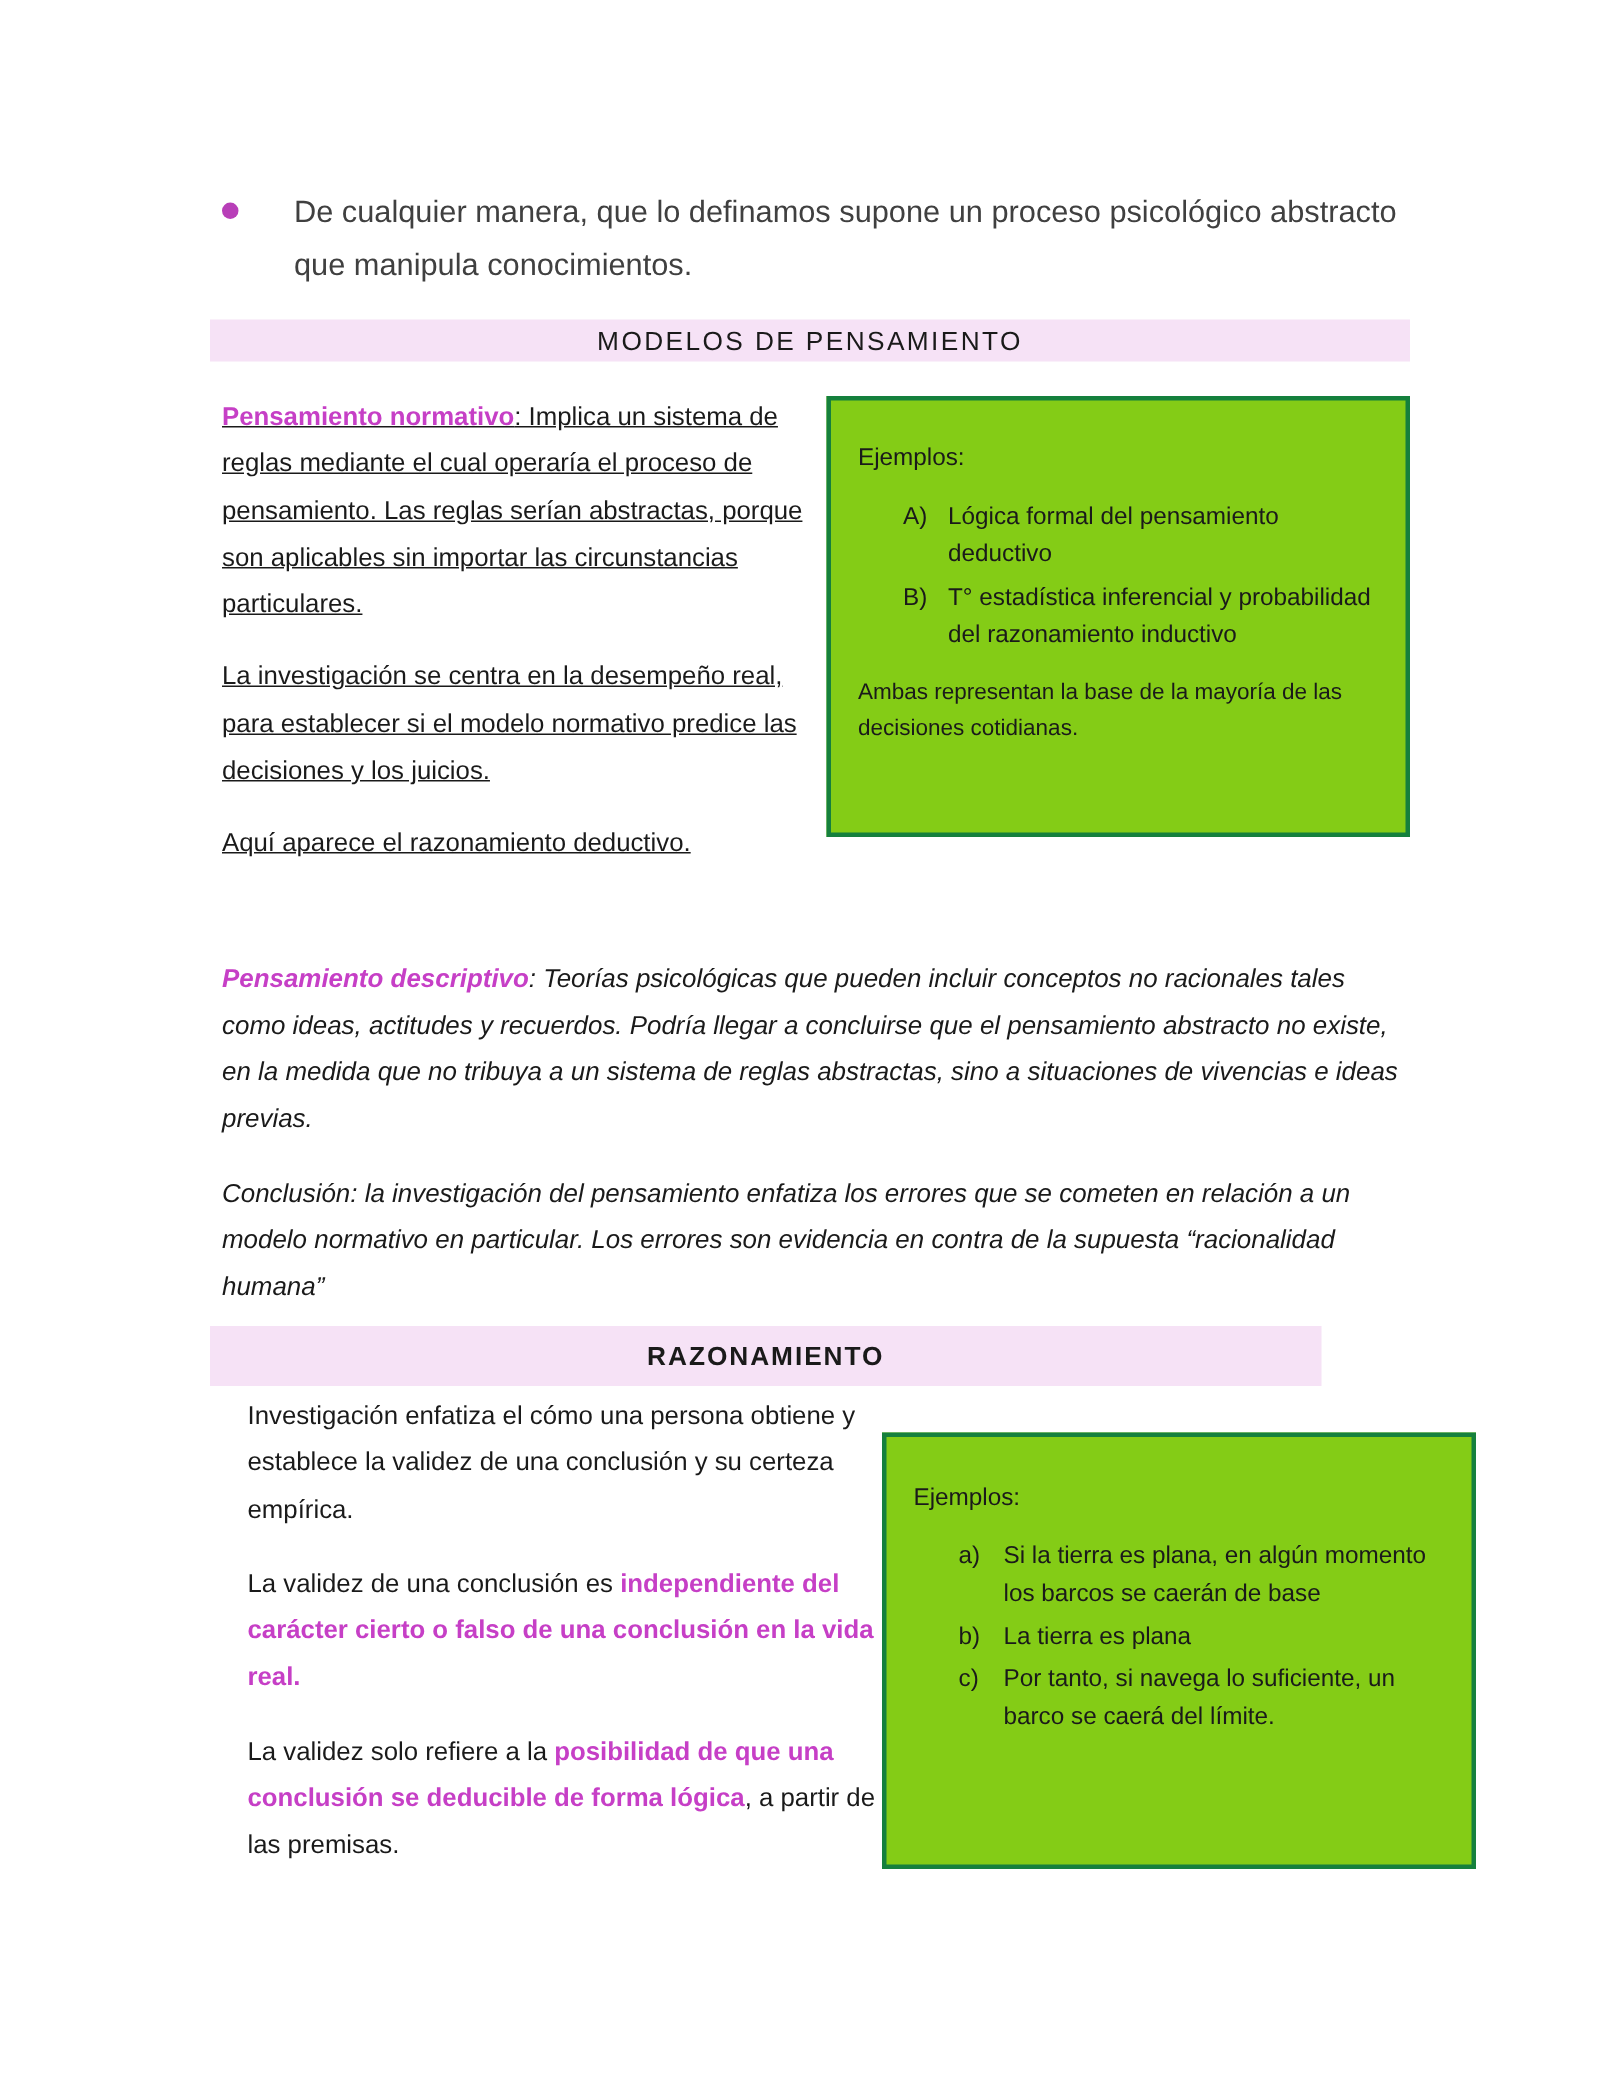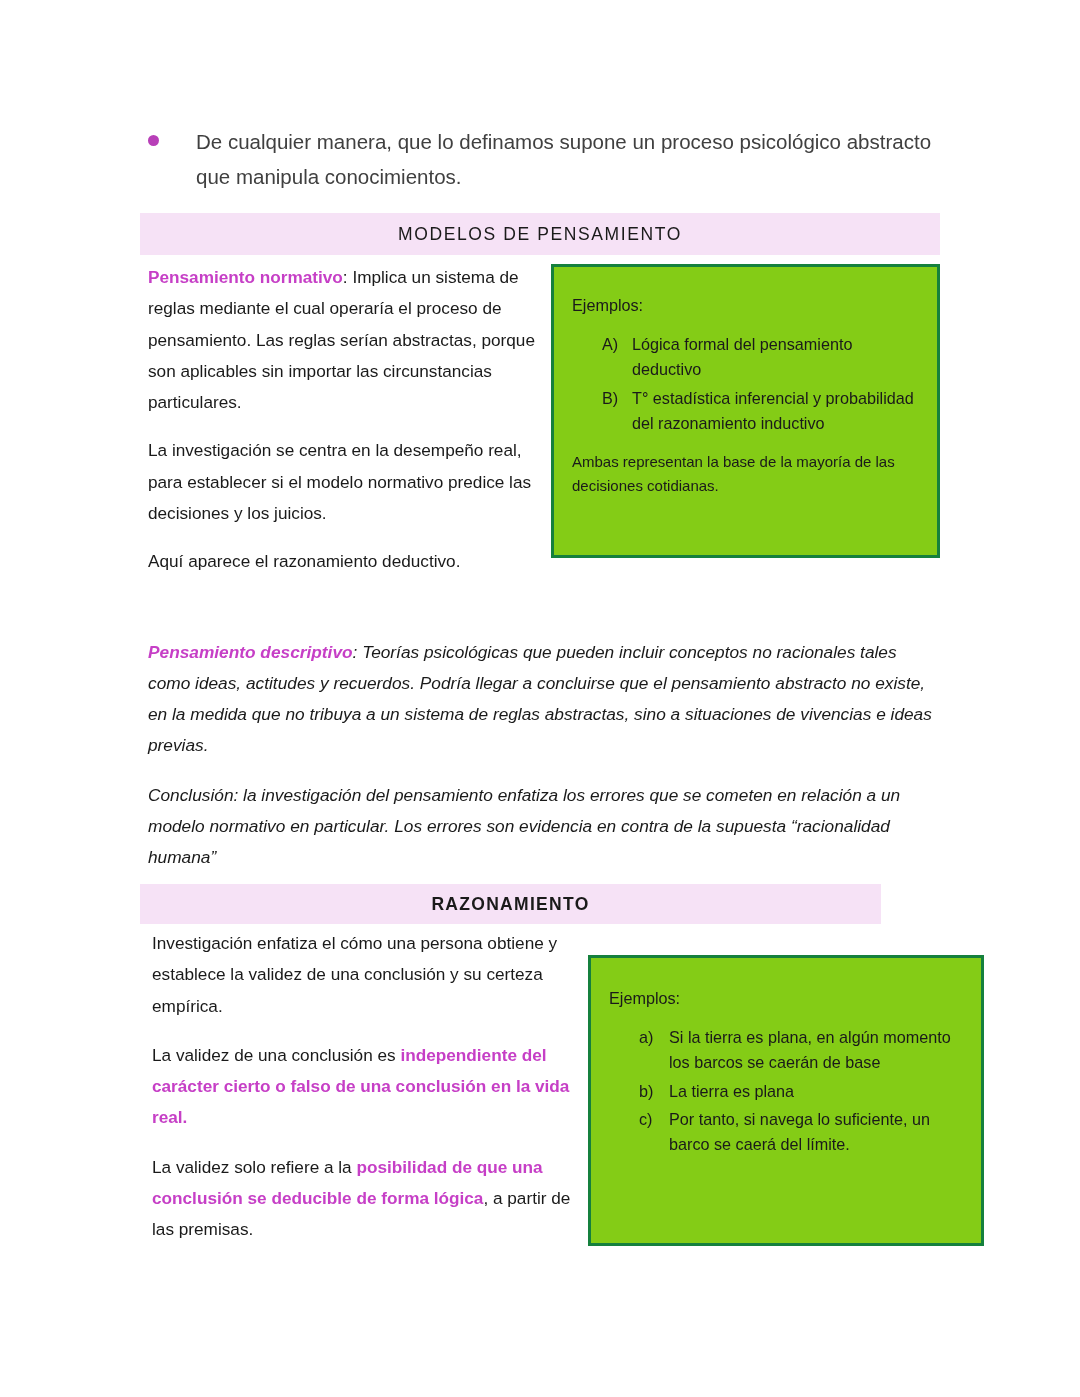--- a/index.html
+++ b/index.html
@@ -61,21 +61,21 @@
     font-size: 17.5px;
     letter-spacing: 1.6px;
     color: #1a1a1a;
     font-weight: 400;
   }
   .band.bold .band-label {
     font-weight: 700;
     letter-spacing: 1.3px;
   }
 
-  #band-modelos { left: 140px; top: 213px; width: 800px; height: 42px; }
+  #band-modelos { left: 140px; top: 213px; width: 800px; height: 28px; }
   #band-razonamiento { left: 140px; top: 884px; width: 741px; height: 40px; }
 
   
   .para {
     font-size: 17.2px;
     line-height: 1.80;
     color: #1a1a1a;
     margin: 0 0 17px 0;
   }
   .para:last-child { margin-bottom: 12px; }
@@ -89,21 +89,21 @@
     font-weight: 700;
   }
 
   
   #col-normativo {
     position: absolute;
     left: 148px;
     top: 262px;
     width: 392px;
   }
-  #col-normativo .para { line-height: 1.82; }
+  #col-normativo .para { line-height: 1.82; text-decoration: underline; }
 
   
   .example-box {
     position: absolute;
     border: 3px solid #15803d;
     background: #84cc16;
     box-sizing: border-box;
   }
   #box-ejemplos-1 {
     left: 551px;
@@ -159,21 +159,21 @@
     left: 148px;
     top: 637px;
     width: 790px;
     font-style: italic;
   }
   #block-descriptivo .para { font-size: 17.3px; line-height: 1.80; margin-bottom: 18px; }
 
   
   #col-razonamiento {
     position: absolute;
-    left: 152px;
+    left: 165px;
     top: 928px;
     width: 420px;
   }
   #col-razonamiento .para { font-size: 17.2px; line-height: 1.82; margin-bottom: 18px; }
 </style>
 </head>
 <body>
 
 <div class="page">
 

